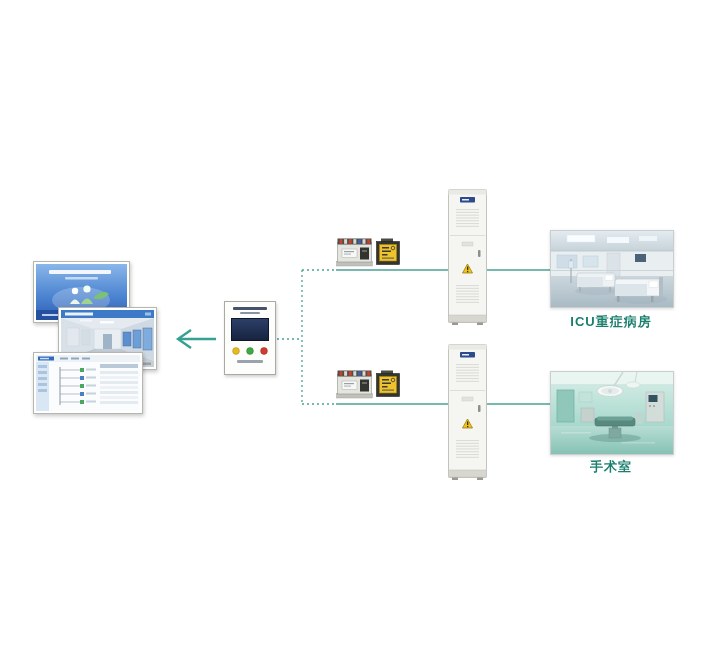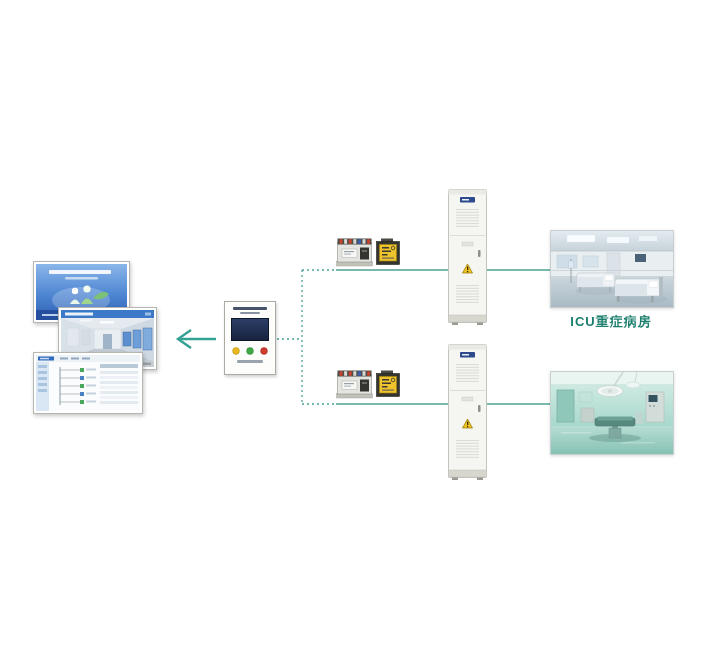--- a/index.html
+++ b/index.html
@@ -398,14 +398,15 @@
         <g>
           <ellipse cx="64" cy="66" rx="26" ry="4" fill="#5f938a" opacity=".45"></ellipse>
           <rect x="58" y="56" width="12" height="10" fill="#7fa9a0" stroke="#6a948b" stroke-width=".5"></rect>
           <rect x="61" y="52" width="6" height="5" fill="#739d94"></rect>
           <rect x="44" y="46" width="40" height="8" rx="2" fill="#57897f" stroke="#47746b" stroke-width=".6"></rect>
           <rect x="46" y="44.5" width="36" height="4" rx="2" fill="#6fa297"></rect>
         </g>
       </g>
     </svg>
   </div>
+  <div class="room-label or-label">手术室</div>
 
 </div>
 
 </body></html>

